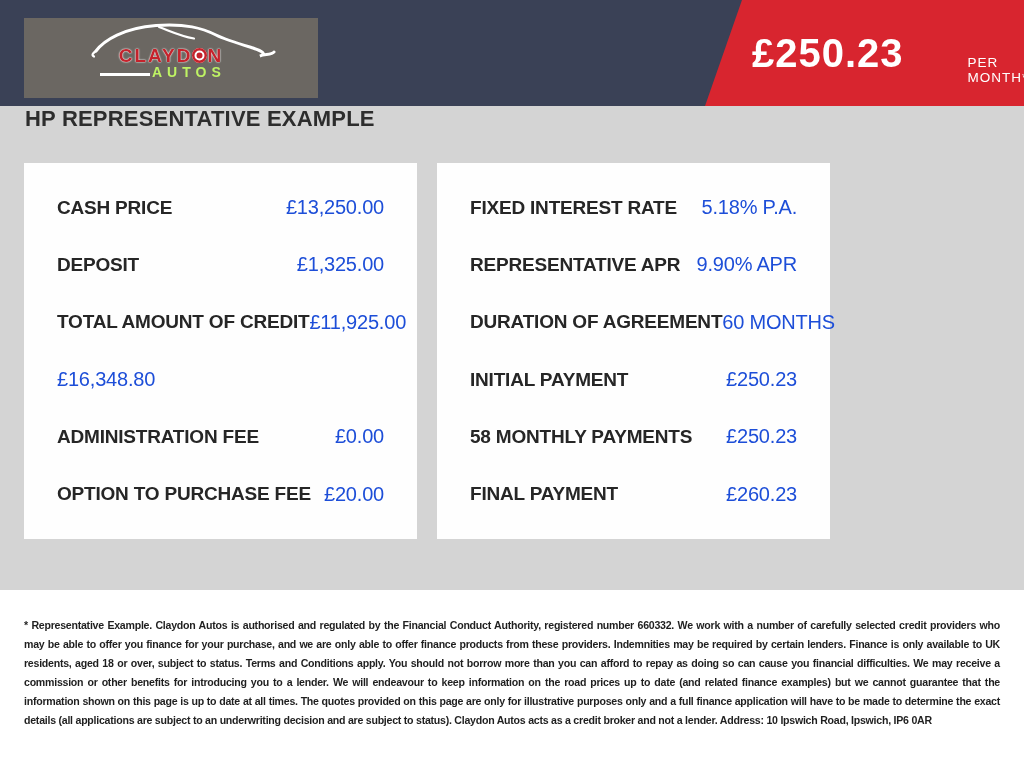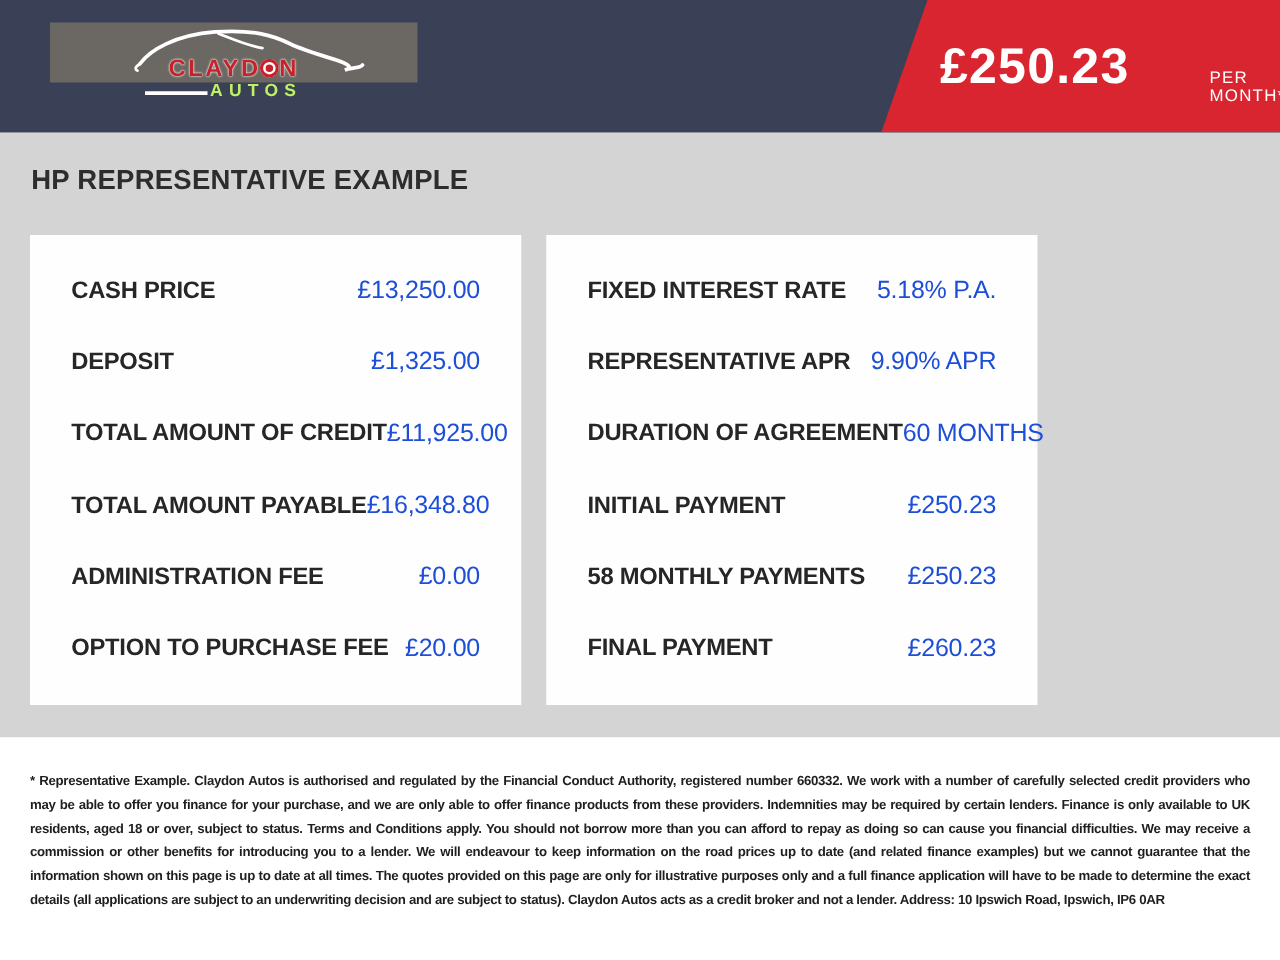--- a/index.html
+++ b/index.html
@@ -39,22 +39,22 @@
     font-size: 13.5px;
     font-weight: normal;
     letter-spacing: 1px;
     margin-left: 20px;
     padding-left: 44px;
   }
 
   
   .logo-box {
     position: absolute;
-    left: 40px; top: 18px;
-    width: 294px; height: 48px;
+    left: 24px; top: 18px;
+    width: 294px; height: 80px;
     background: #6b6762;
   }
   .car-svg { position: absolute; left: 0; top: 0; }
   .brand-line1 {
     position: absolute;
     left: 0; top: 27px; width: 100%;
     text-align: center;
     color: #c4232c;
     font-size: 19px;
     font-weight: bold;
@@ -83,21 +83,20 @@
     position: absolute;
     left: 76px; top: 55px;
     width: 50px; height: 2.5px;
     background: #ffffff;
   }
 
   
   .main {
     width: 1024px; height: 484px;
     background: #d4d4d4;
-    padding-top: 25px;
   }
   .page-title {
     margin-left: 25px;
     color: #2d2d2d;
     font-size: 22px;
     font-weight: bold;
     letter-spacing: 0.2px;
   }
   .cards {
     display: flex;
@@ -183,21 +182,20 @@
       </div>
       <div class="finance-row">
         <span class="finance-label">DEPOSIT</span>
         <span class="finance-value">£1,325.00</span>
       </div>
       <div class="finance-row">
         <span class="finance-label">TOTAL AMOUNT OF CREDIT</span>
         <span class="finance-value">£11,925.00</span>
       </div>
       <div class="finance-row">
-        <span class="finance-label">TOTAL AMOUNT PAYABLE</span>
         <span class="finance-value">£16,348.80</span>
       </div>
       <div class="finance-row">
         <span class="finance-label">ADMINISTRATION FEE</span>
         <span class="finance-value">£0.00</span>
       </div>
       <div class="finance-row">
         <span class="finance-label">OPTION TO PURCHASE FEE</span>
         <span class="finance-value">£20.00</span>
       </div>

